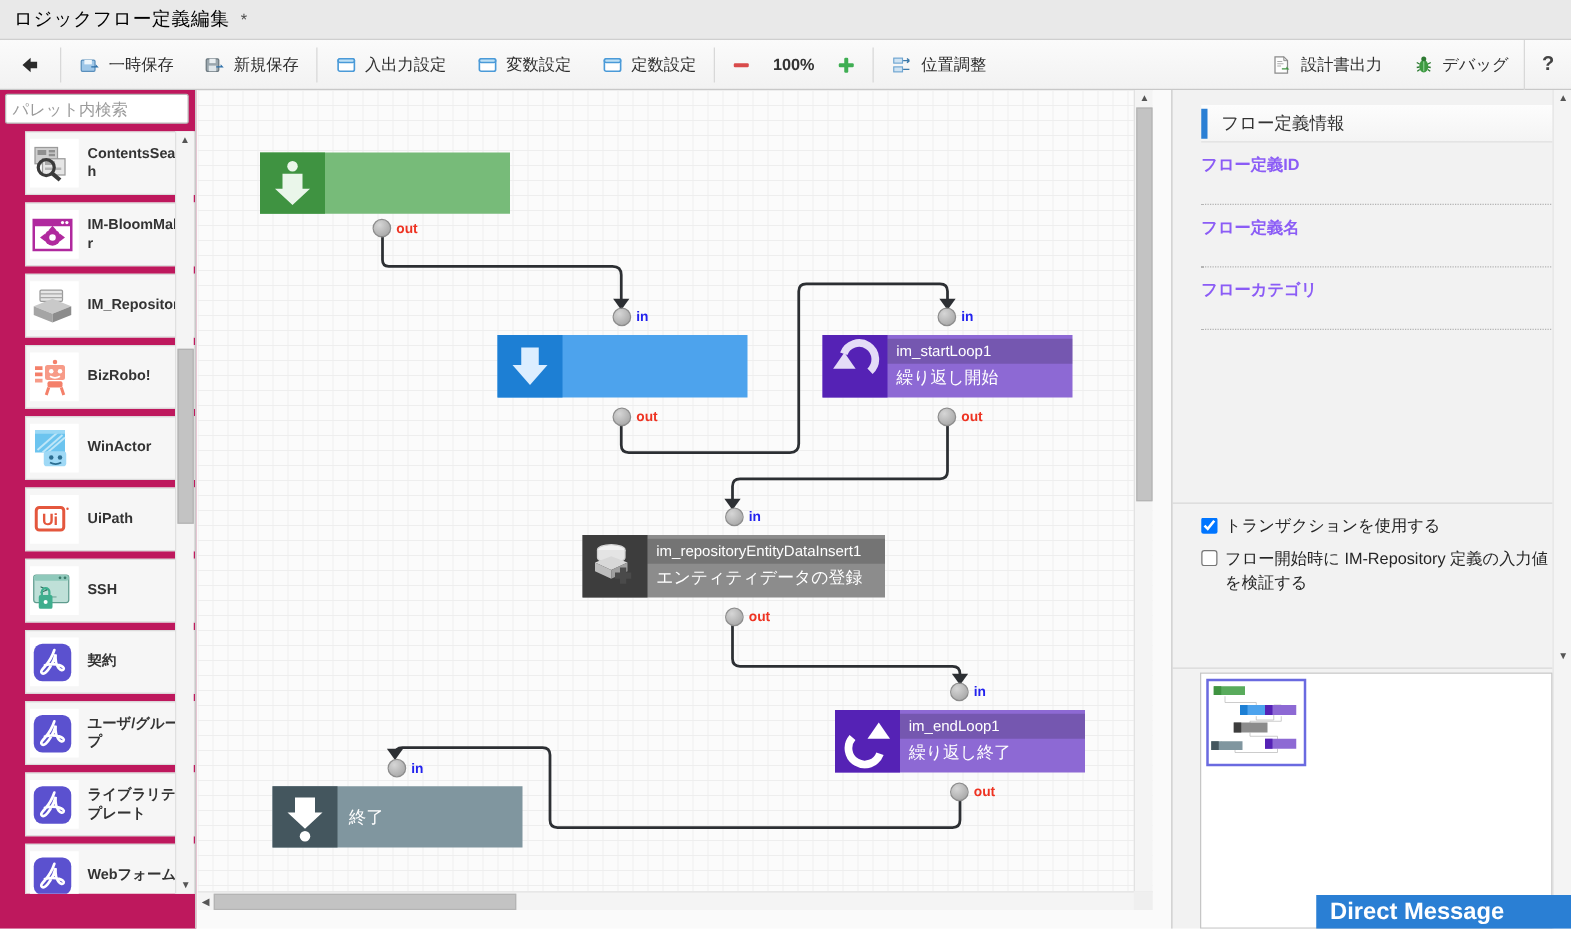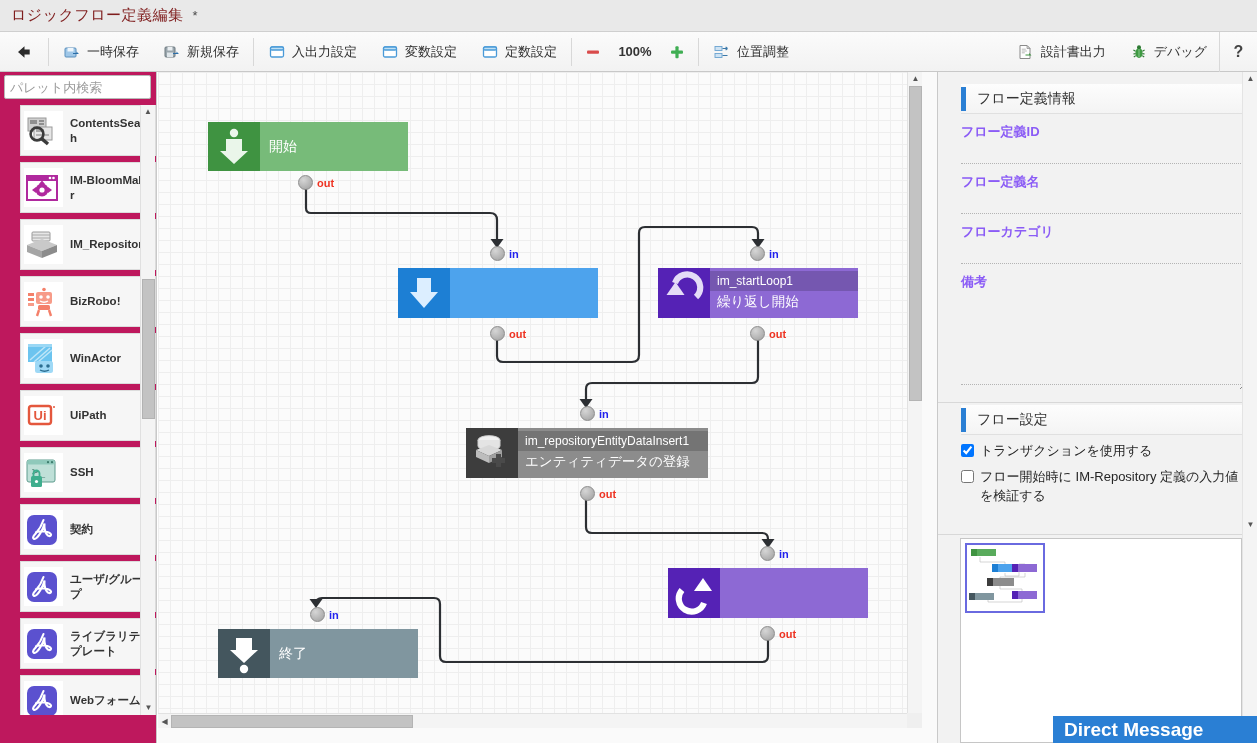--- a/index.html
+++ b/index.html
@@ -13,21 +13,21 @@
   #app { position: relative; width: 1257px; height: 743px; }
 
   
   .titlebar {
     position: absolute; left: 0; top: 0; width: 1257px; height: 32px;
     background: #e9e9e9;
     border-bottom: 1px solid #cfcfcf;
     display: flex; align-items: center;
   }
   .titlebar .title {
-    font-size: 15px; color: #7f1d1d; padding-left: 11px; letter-spacing: .5px; text-align: center;
+    font-size: 15px; color: #000000; padding-left: 11px; letter-spacing: .5px; text-align: center;
   }
   .titlebar .dirty { font-size: 13px; color: #4a4a4a; padding-left: 9px; }
 
   
   .toolbar {
     position: absolute; left: 0; top: 32px; width: 1257px; height: 40px;
     background: linear-gradient(#fbfbfb, #f2f2f2);
     border-bottom: 1px solid #c8c8c8;
     display: flex; align-items: center;
   }
@@ -527,23 +527,20 @@
         </g>
       </svg>
 
       <div id="node-layer">
           <div class="node" style="left: 50px; top: 50px; width: 200px; height: 49px; background: rgb(119, 187, 121);">
             <div class="node-ico" style="background: rgb(63, 147, 65);">
               <svg width="44" height="44" viewBox="0 0 44 44">
       <circle cx="22" cy="8" r="4.2" fill="#eaf6ea"></circle>
       <path d="M14 14 h16 v12 h6 L22 39 L8 26 h6 z" fill="#eaf6ea"></path>
     </svg>
-            </div>
-            <div class="node-body">
-              <div class="node-single" style="height: 100%;">開始</div>
             </div>
           </div>
           <div class="port" style="left: 140px; top: 103px;"></div>
           <div class="port-lbl out" style="left: 159px; top: 105px;">out</div>
           <div class="node" style="left: 240px; top: 196px; width: 200px; height: 50px; background: rgb(77, 163, 237);">
             <div class="node-ico" style="background: rgb(29, 127, 212);">
               <svg width="44" height="44" viewBox="0 0 44 44">
       <path d="M15 7 h14 v14 h7 L22 37 L8 21 h7 z" fill="#dceeff"></path>
     </svg>
             </div>
@@ -589,20 +586,24 @@
           <div class="port-lbl in" style="left: 441px; top: 336px;">in</div>
           <div class="port" style="left: 422px; top: 414px;"></div>
           <div class="port-lbl out" style="left: 441px; top: 416px;">out</div>
           <div class="node" style="left: 510px; top: 496px; width: 200px; height: 50px; background: rgb(141, 105, 212);">
             <div class="node-ico" style="background: rgb(85, 34, 181);">
               <svg width="44" height="44" viewBox="0 0 44 44">
       <path d="M10 19 a13 13 0 1 0 22 13" fill="none" stroke="#ffffff" stroke-width="6.2"></path>
       <path d="M31 7 L40 20 L22 20 z" fill="#ffffff"></path>
     </svg>
             </div>
+            <div class="node-body">
+              <div class="node-id" style="background: rgba(0, 0, 0, 0.17);">im_endLoop1</div>
+              <div class="node-title">繰り返し終了</div>
+            </div>
           </div>
           <div class="port" style="left: 602px; top: 474px;"></div>
           <div class="port-lbl in" style="left: 621px; top: 476px;">in</div>
           <div class="port" style="left: 602px; top: 554px;"></div>
           <div class="port-lbl out" style="left: 621px; top: 556px;">out</div>
           <div class="node" style="left: 60px; top: 557px; width: 200px; height: 49px; background: rgb(128, 150, 159); text-align: center;">
             <div class="node-ico" style="background: rgb(68, 86, 94);">
               <svg width="44" height="44" viewBox="0 0 44 44">
       <path d="M14 6 h16 v12 h6 L22 31 L8 18 h6 z" fill="#ffffff"></path>
       <circle cx="22" cy="37" r="4.2" fill="#ffffff"></circle>
@@ -651,38 +652,25 @@
         <input class="fld-in" value="" style="">
       </div>
       <div class="fld">
         <div class="fld-lbl">フロー定義名</div>
         <input class="fld-in" value="" style="">
       </div>
       <div class="fld">
         <div class="fld-lbl">フローカテゴリ</div>
         <input class="fld-in" value="" style="">
       </div>
-      <div class="fld" style="position:relative;">
-        <div class="fld-lbl">備考</div>
-        <textarea class="fld-ta" style=""></textarea>
-        <span class="resz" style="right:2px;bottom:3px;">
-          <svg width="10" height="10" viewBox="0 0 10 10">
-              <path d="M9 1 L1 9" stroke="#8a8a8a" stroke-width="1"></path>
-            </svg>
-        </span>
-      </div>
     </div>
 
     <div class="rp-div" style="top:330px;"></div>
 
     <div class="sect" style="top:333px;">
-      <div class="sect-hd">
-        <div class="bar"></div>
-        <div class="txt">フロー設定</div>
-      </div>
 
       <label class="chk-row">
         <input type="checkbox" checked="" style="">
         <span>トランザクションを使用する</span>
       </label>
       <label class="chk-row">
         <input type="checkbox" style="">
         <span>フロー開始時に IM-Repository 定義の入力値を検証する</span>
       </label>
     </div>

